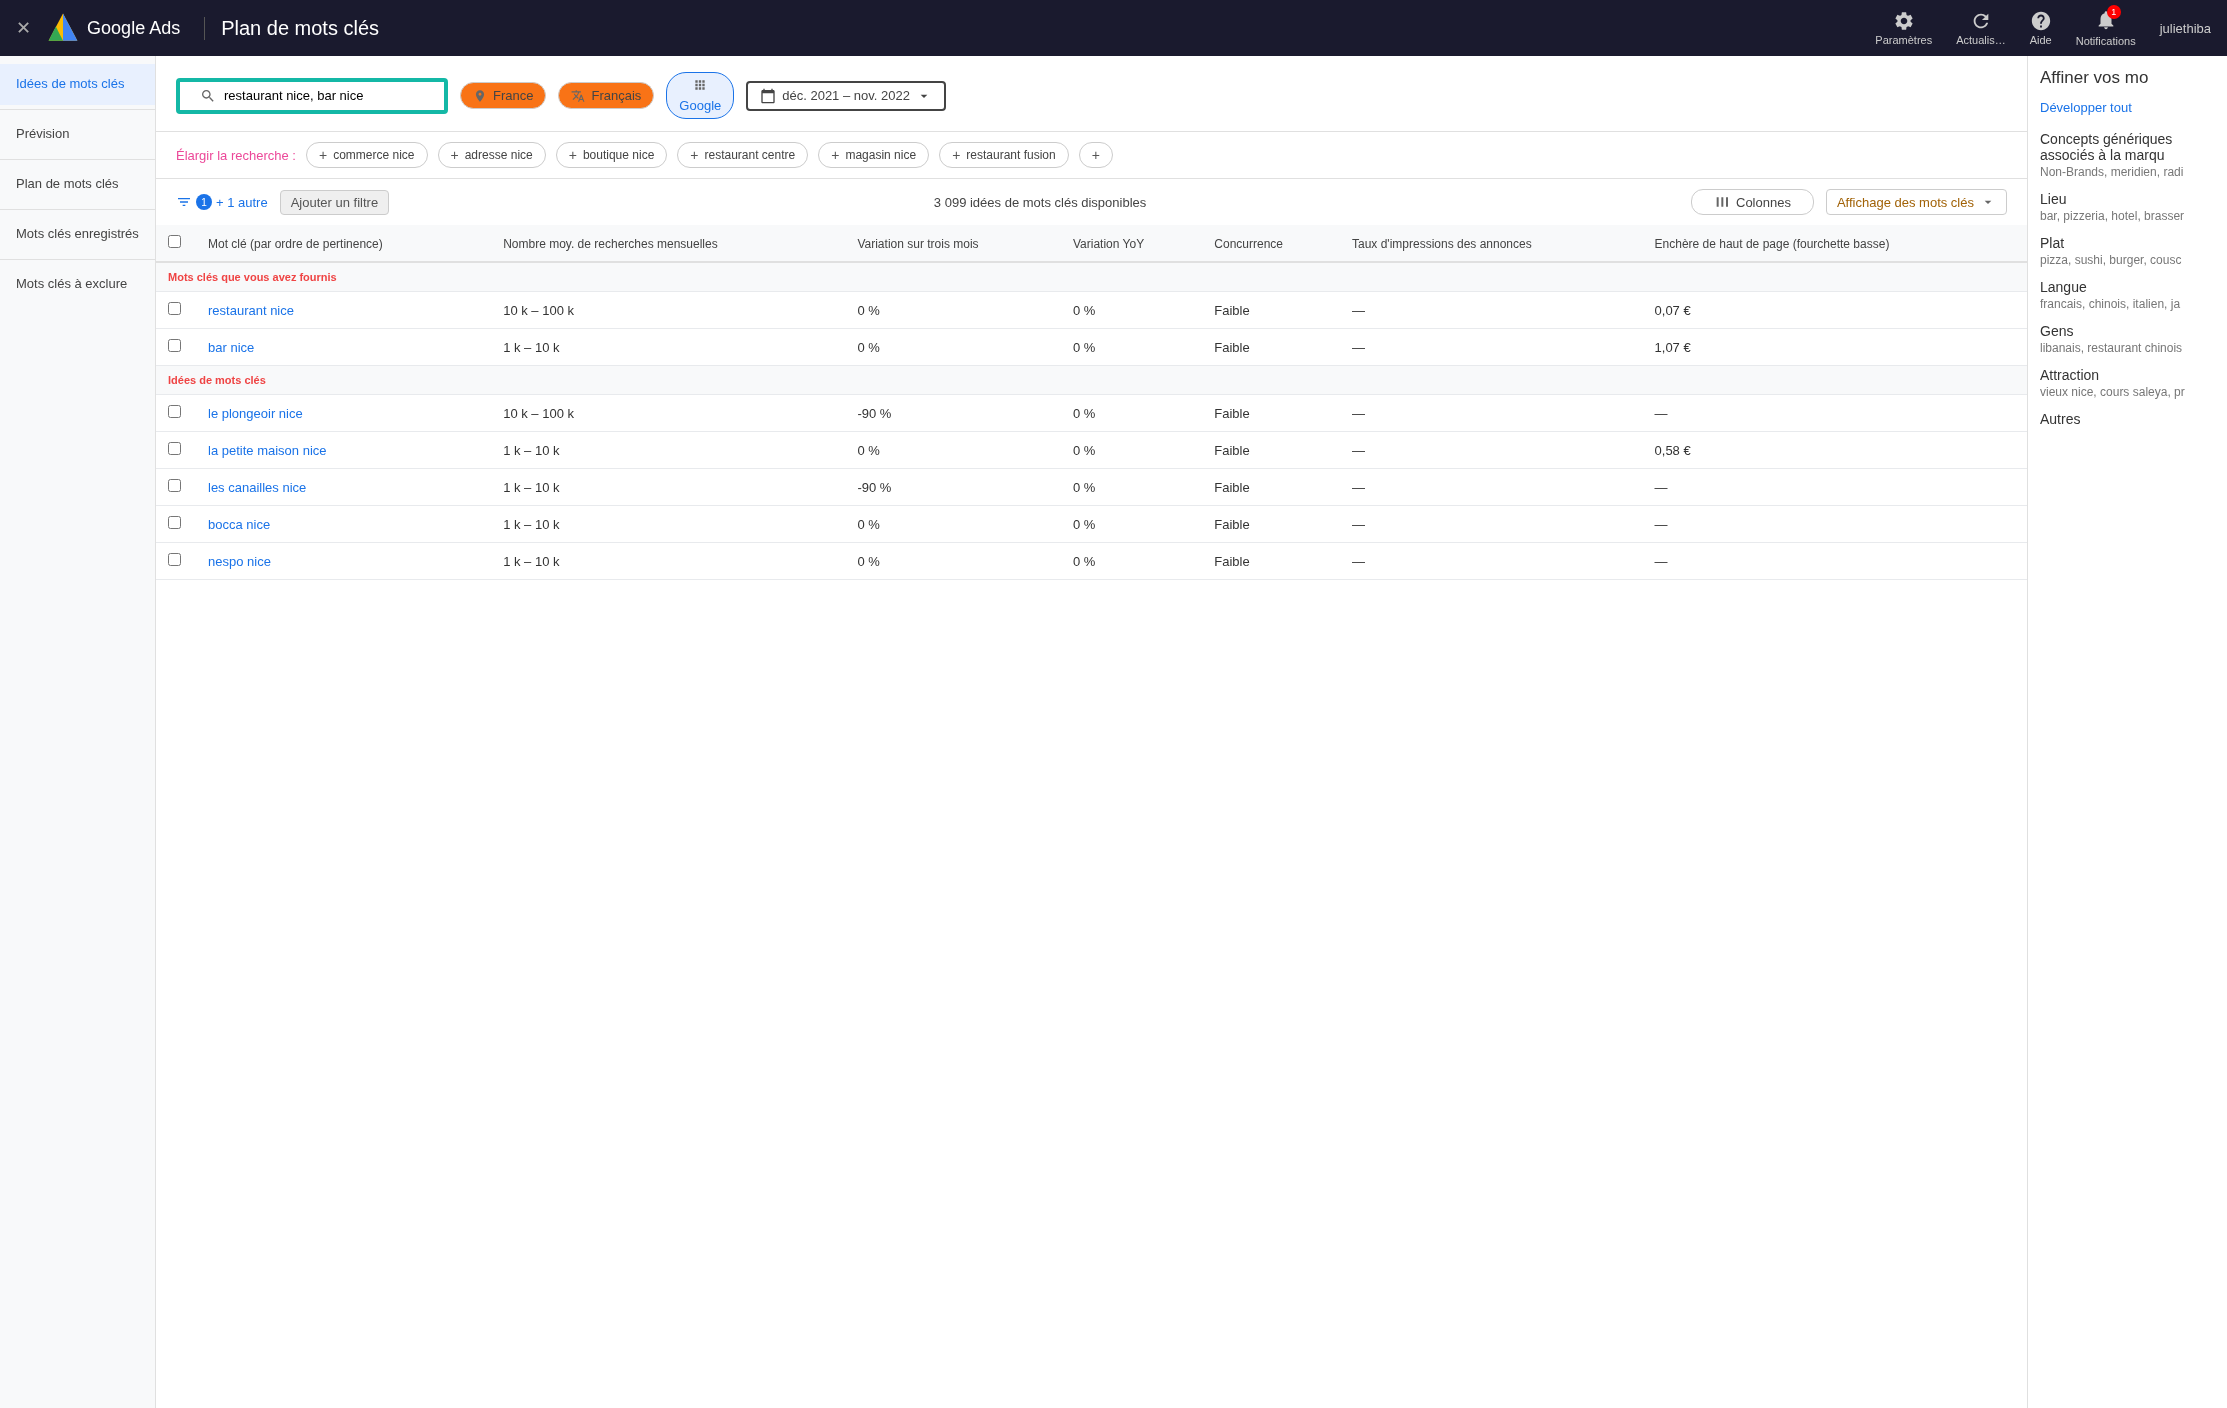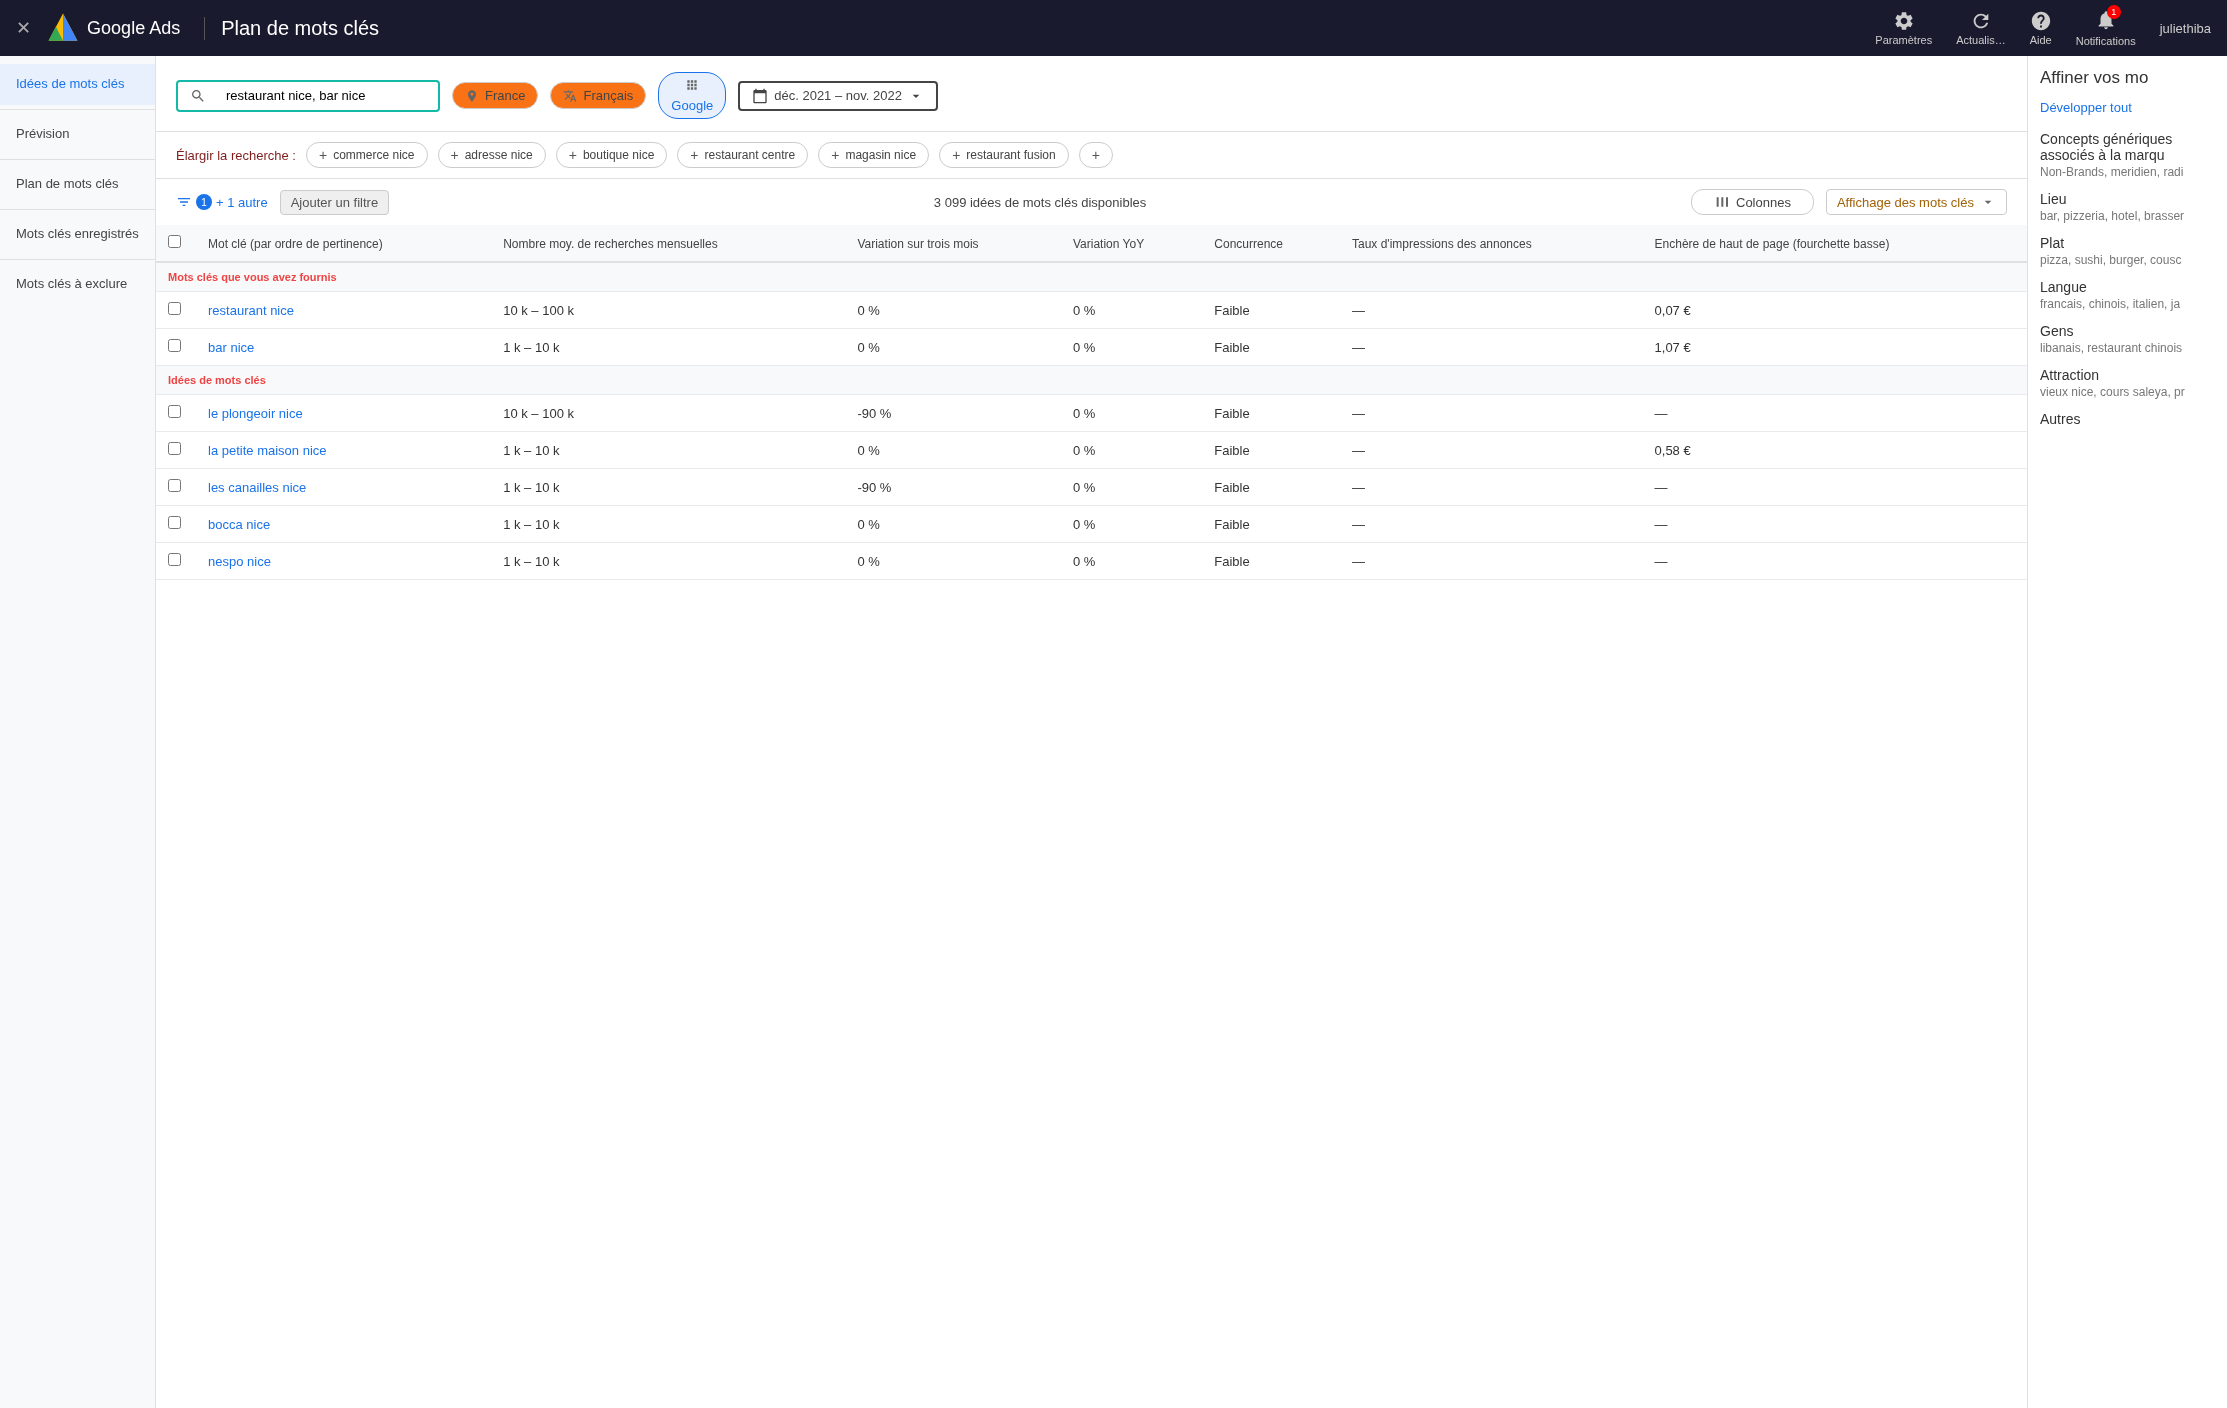--- a/index.html
+++ b/index.html
@@ -55,22 +55,22 @@
 
     
     .search-area {
       padding: 16px 20px 12px 20px;
       border-bottom: 1px solid #e0e0e0;
       background: #fff;
     }
     .search-row { display: flex; align-items: center; gap: 12px; flex-wrap: wrap; }
     .search-box {
       display: flex; align-items: center;
-      border: 2px solid #14b8a6; border-radius: 4px;
-      padding: 6px 12px; gap: 20px;
+      border: 4px solid #14b8a6; border-radius: 4px;
+      padding: 6px 20px; gap: 8px;
       background: #fff; min-width: 260px;
     }
     .search-box input { border: none; outline: none; font-size: 13px; width: 200px; }
     .filter-pill {
       display: flex; align-items: center;
       border: 1px solid #ccc; border-radius: 20px;
       padding: 5px 12px; gap: 6px;
       background: #f97316; font-size: 13px; color: #444; cursor: pointer;
     }
     .filter-pill svg { width: 14px; height: 14px; fill: #666; }
@@ -82,21 +82,21 @@
       background: #fff; font-size: 13px; color: #444; cursor: pointer; font-weight: 500;
     }
 
     
     .expand-row {
       padding: 10px 20px;
       display: flex; align-items: center; gap: 10px; flex-wrap: wrap;
       border-bottom: 1px solid #e0e0e0;
       background: #fff;
     }
-    .expand-label { font-size: 13px; color: #7f1d1d; }
+    .expand-label { font-size: 13px; color: #ec4899; }
     .expand-chip {
       display: flex; align-items: center;
       border: 1px solid #ccc; border-radius: 20px;
       padding: 4px 12px; gap: 6px;
       background: #fff; font-size: 12px; color: #444; cursor: pointer;
     }
     .plus-icon { font-size: 14px; color: #555; }
 
     
     .table-controls {

